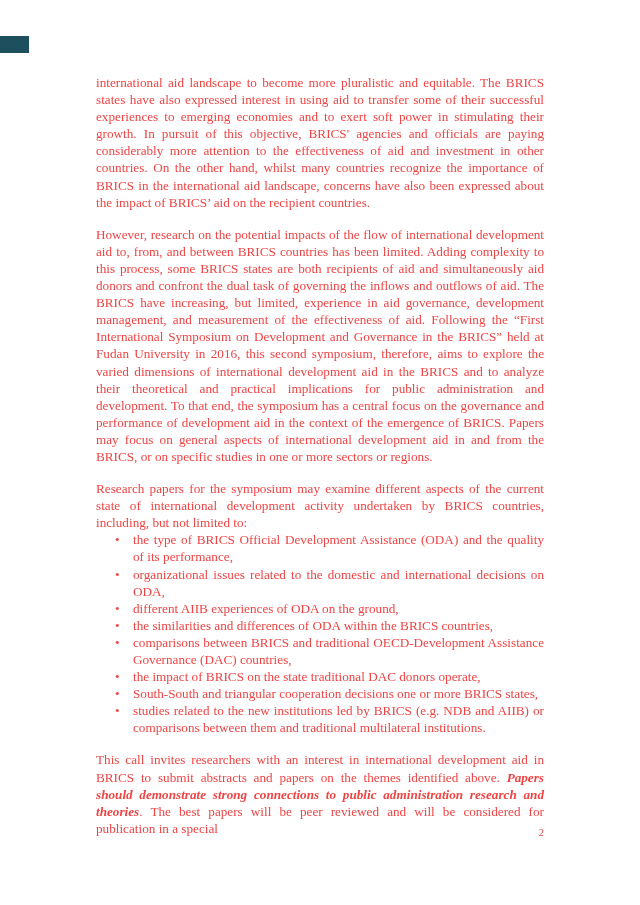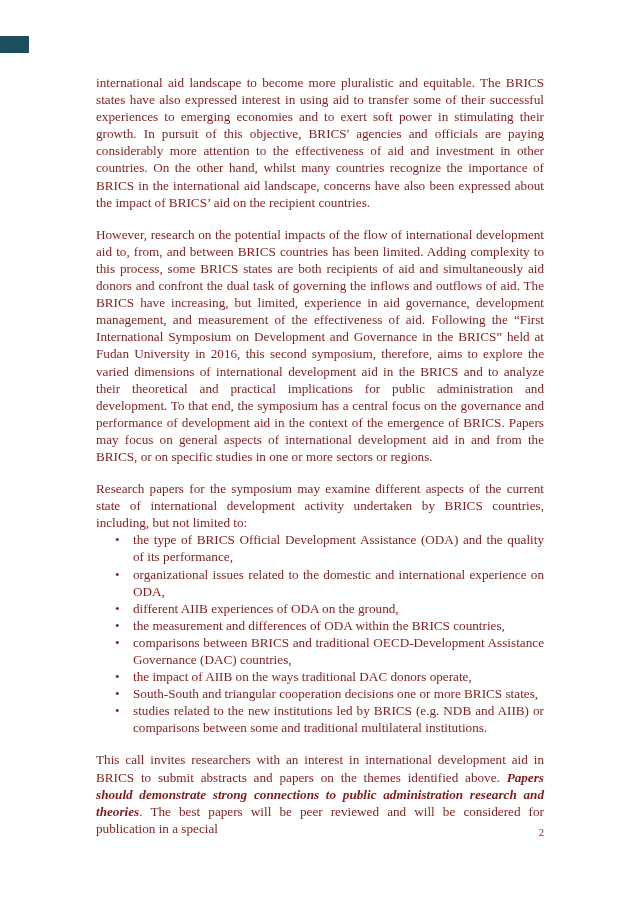--- a/index.html
+++ b/index.html
@@ -2,21 +2,21 @@
 <html><head>
 <meta charset="utf-8">
 <style>
   html, body { margin: 0; padding: 0; background: #ffffff; }
   .page {
     position: relative;
     width: 640px;
     height: 905px;
     background: #ffffff;
     font-family: "Liberation Serif", "DejaVu Serif", serif;
-    color: #7f1d1d;
+    color: #ef4444;
     overflow: hidden;
   }
   .corner-mark {
     position: absolute;
     left: 0;
     top: 36px;
     width: 29px;
     height: 17px;
     background: #1d4f5e;
   }
@@ -68,45 +68,45 @@
 
     <p class="no-gap">Research papers for the symposium may examine different aspects of the current state of international development activity undertaken by BRICS countries, including, but not limited to:</p>
 
     <ul class="bullet-list">
       <li>
         <span class="dot">•</span>
         <span class="li-text">the type of BRICS Official Development Assistance (ODA) and the quality of its performance,</span>
       </li>
       <li>
         <span class="dot">•</span>
-        <span class="li-text">organizational issues related to the domestic and international experience on ODA,</span>
+        <span class="li-text">organizational issues related to the domestic and international decisions on ODA,</span>
       </li>
       <li>
         <span class="dot">•</span>
         <span class="li-text">different AIIB experiences of ODA on the ground,</span>
       </li>
       <li>
         <span class="dot">•</span>
-        <span class="li-text">the measurement and differences of ODA within the BRICS countries,</span>
+        <span class="li-text">the similarities and differences of ODA within the BRICS countries,</span>
       </li>
       <li>
         <span class="dot">•</span>
         <span class="li-text">comparisons between BRICS and traditional OECD-Development Assistance Governance (DAC) countries,</span>
       </li>
       <li>
         <span class="dot">•</span>
-        <span class="li-text">the impact of AIIB on the ways traditional DAC donors operate,</span>
+        <span class="li-text">the impact of BRICS on the state traditional DAC donors operate,</span>
       </li>
       <li>
         <span class="dot">•</span>
         <span class="li-text">South-South and triangular cooperation decisions one or more BRICS states,</span>
       </li>
       <li>
         <span class="dot">•</span>
-        <span class="li-text">studies related to the new institutions led by BRICS (e.g. NDB and AIIB) or comparisons between some and traditional multilateral institutions.</span>
+        <span class="li-text">studies related to the new institutions led by BRICS (e.g. NDB and AIIB) or comparisons between them and traditional multilateral institutions.</span>
       </li>
     </ul>
 
     <p><span>This call invites researchers with an interest in international development aid in BRICS to submit abstracts and papers on the themes identified above. </span><span class="bold-italic">Papers should demonstrate strong connections to public administration research and theories</span><span>. The best papers will be peer reviewed and will be considered for publication in a special</span></p>
   </div>
 
   <div class="page-number">2</div>
 </div>
 
 </body></html>

